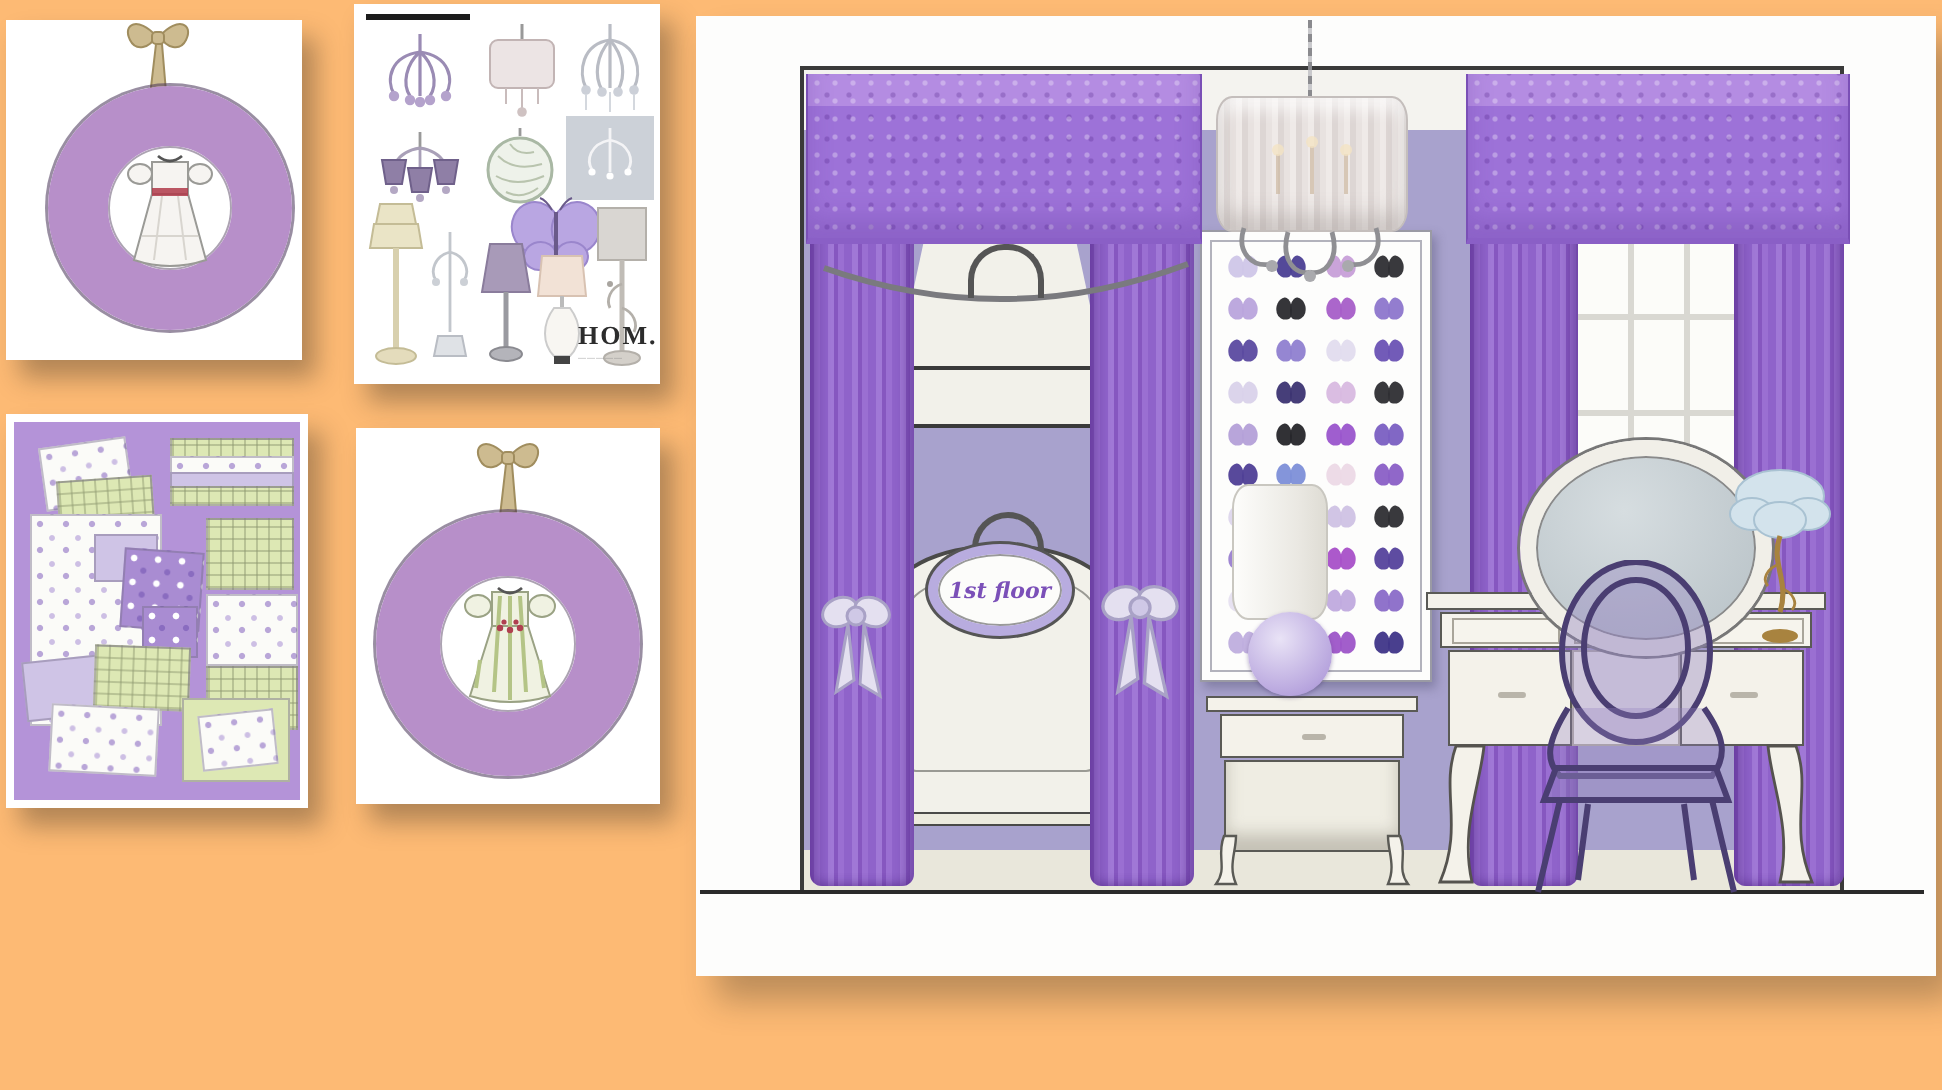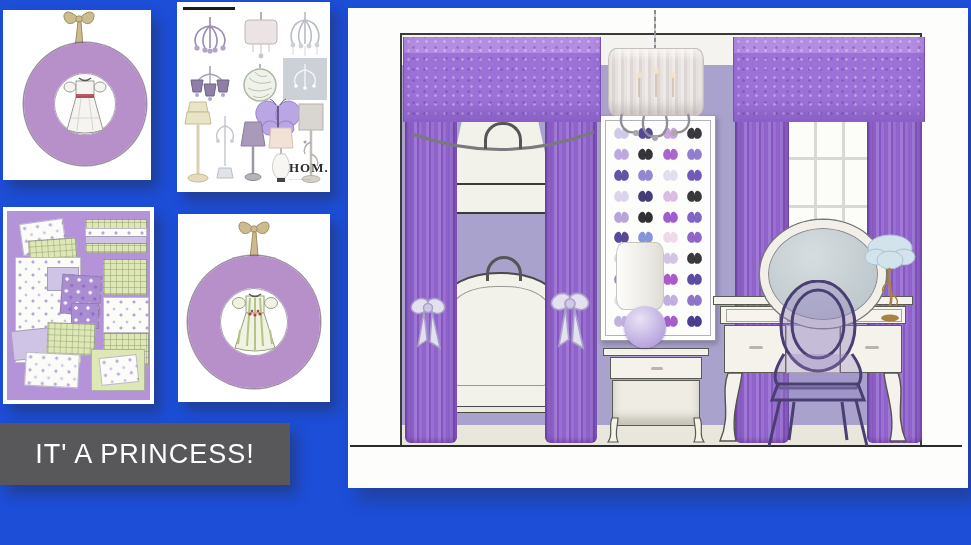--- a/index.html
+++ b/index.html
@@ -83,21 +83,21 @@
   .leg-svg{position:absolute;overflow:visible;}
 
   #ghost-chair{position:absolute;left:408px;top:272px;width:122px;height:170px;z-index:9;}
   #mirror{position:absolute;left:412px;top:212px;width:110px;height:92px;border-radius:50%;
     background:radial-gradient(circle at 40% 30%,#d6dde0,#b7c1c6);
     border:8px solid #f1efe8;box-shadow:0 0 0 1.5px #777,inset 0 0 0 1px #8a8a8a;z-index:8;}
 </style>
 </head>
 <body>
 
-<div id="stage" style="background: #1d4ed8;">
+<div id="stage" style="background: #fdba74;">
 
   <div class="card" style="left:3px;top:10px;width:148px;height:170px;">
     <svg class="bow-svg" style="left:56px;top:-4px;" width="40" height="44" viewBox="0 0 40 44">
       <g fill="#cdbb90" stroke="#a08d5e" stroke-width="1">
         <path d="M19,12 C10,2 2,6 6,14 C9,20 16,18 19,12 Z"></path>
         <path d="M21,12 C30,2 38,6 34,14 C31,20 24,18 21,12 Z"></path>
         <rect x="17" y="10" width="6" height="6" rx="2"></rect>
         <path d="M19,16 L16,42 L24,40 L22,16 Z"></path>
       </g>
     </svg>
@@ -292,23 +292,20 @@
       <g fill="#b04050">
           <circle cx="24" cy="24" r="1.6"></circle>
           <circle cx="29" cy="25" r="1.6"></circle>
           <circle cx="34" cy="24" r="1.6"></circle>
           <circle cx="26" cy="21" r="1.3"></circle>
           <circle cx="32" cy="21" r="1.3"></circle>
         </g>
     </svg>
   </div>
 
-  <div id="banner" style="background: rgb(88, 87, 90);">
-    <span style="color: rgb(255, 255, 255);">IT' A PRINCESS!</span>
-  </div>
 
   <div id="board">
 
     <div id="wall" style="background: linear-gradient(rgb(244, 243, 239) 0px, rgb(244, 243, 239) 30px, rgb(168, 162, 205) 30px, rgb(168, 162, 205) 390px, rgb(233, 231, 219) 390px);"></div>
 
     <div class="abs" style="left:306px;top:2px;width:2px;height:40px;z-index:7;background:repeating-linear-gradient(#8a8a8e 0 4px,#c9c9cc 4px 7px);"></div>
     <div class="abs" style="left:260px;top:40px;width:94px;height:66px;z-index:7;border-radius:8px/12px;border:1px solid #c4bebc;
       background:repeating-linear-gradient(90deg,#efeae8 0 3px,#ddd6d4 3px 6px,#e8e2e0 6px 9px);box-shadow:inset 0 -8px 10px rgba(150,140,138,.35),inset 0 6px 8px rgba(255,255,255,.7);">
       <svg width="94" height="66" viewBox="0 0 94 66">
           <g stroke="#cdb9a2" stroke-width="2" opacity=".7">
@@ -393,20 +390,23 @@
     <svg class="abs" style="left:60px;top:112px;z-index:6;" width="190" height="46" viewBox="0 0 190 46">
       <path d="M4,14 Q95,46 186,12" stroke="#7a7a7e" stroke-width="3" fill="none"></path>
     </svg>
     <div class="hanger" style="left:136px;top:114px;width:32px;height:24px;"></div>
 
     <div class="abs" style="left:95px;top:264px;width:115px;height:140px;background:#f2f1ea;border:2px solid #4a4a48;box-sizing:border-box;border-radius:56px 56px 0 0/30px 30px 0 0;z-index:3;">
       <div class="abs" style="left:7px;top:12px;right:7px;bottom:24px;border:1.5px solid #9a9a94;border-radius:44px 44px 6px 6px/22px 22px 6px 6px;"></div>
     </div>
     <div class="abs" style="left:90px;top:398px;width:126px;height:7px;background:#eceade;border:1.5px solid #4a4a48;box-sizing:border-box;z-index:3;"></div>
     <div class="hanger" style="left:138px;top:248px;width:30px;height:22px;"></div>
+    <div class="plaque" style="left:116px;top:264px;width:62px;height:36px;">
+      <span>1st floor</span>
+    </div>
 
     <div class="curtain" style="left:57px;top:95px;height:340px;"></div>
     <div class="curtain" style="left:197px;top:95px;height:340px;"></div>
     <div class="valance" style="left:55px;top:29px;width:196px;"></div>
     <svg class="abs" style="left:62px;top:284px;z-index:6;" width="36" height="72" viewBox="0 0 36 72">
       <g fill="#e4e0f0" stroke="#a9a2c6" stroke-width="1.5">
         <ellipse cx="10" cy="14" rx="9" ry="7" transform="rotate(-25 10 14)"></ellipse>
         <ellipse cx="26" cy="14" rx="9" ry="7" transform="rotate(25 26 14)"></ellipse>
         <path d="M14,20 L8,54 L17,48 Z"></path>
           <path d="M22,20 L30,56 L20,50 Z"></path>

